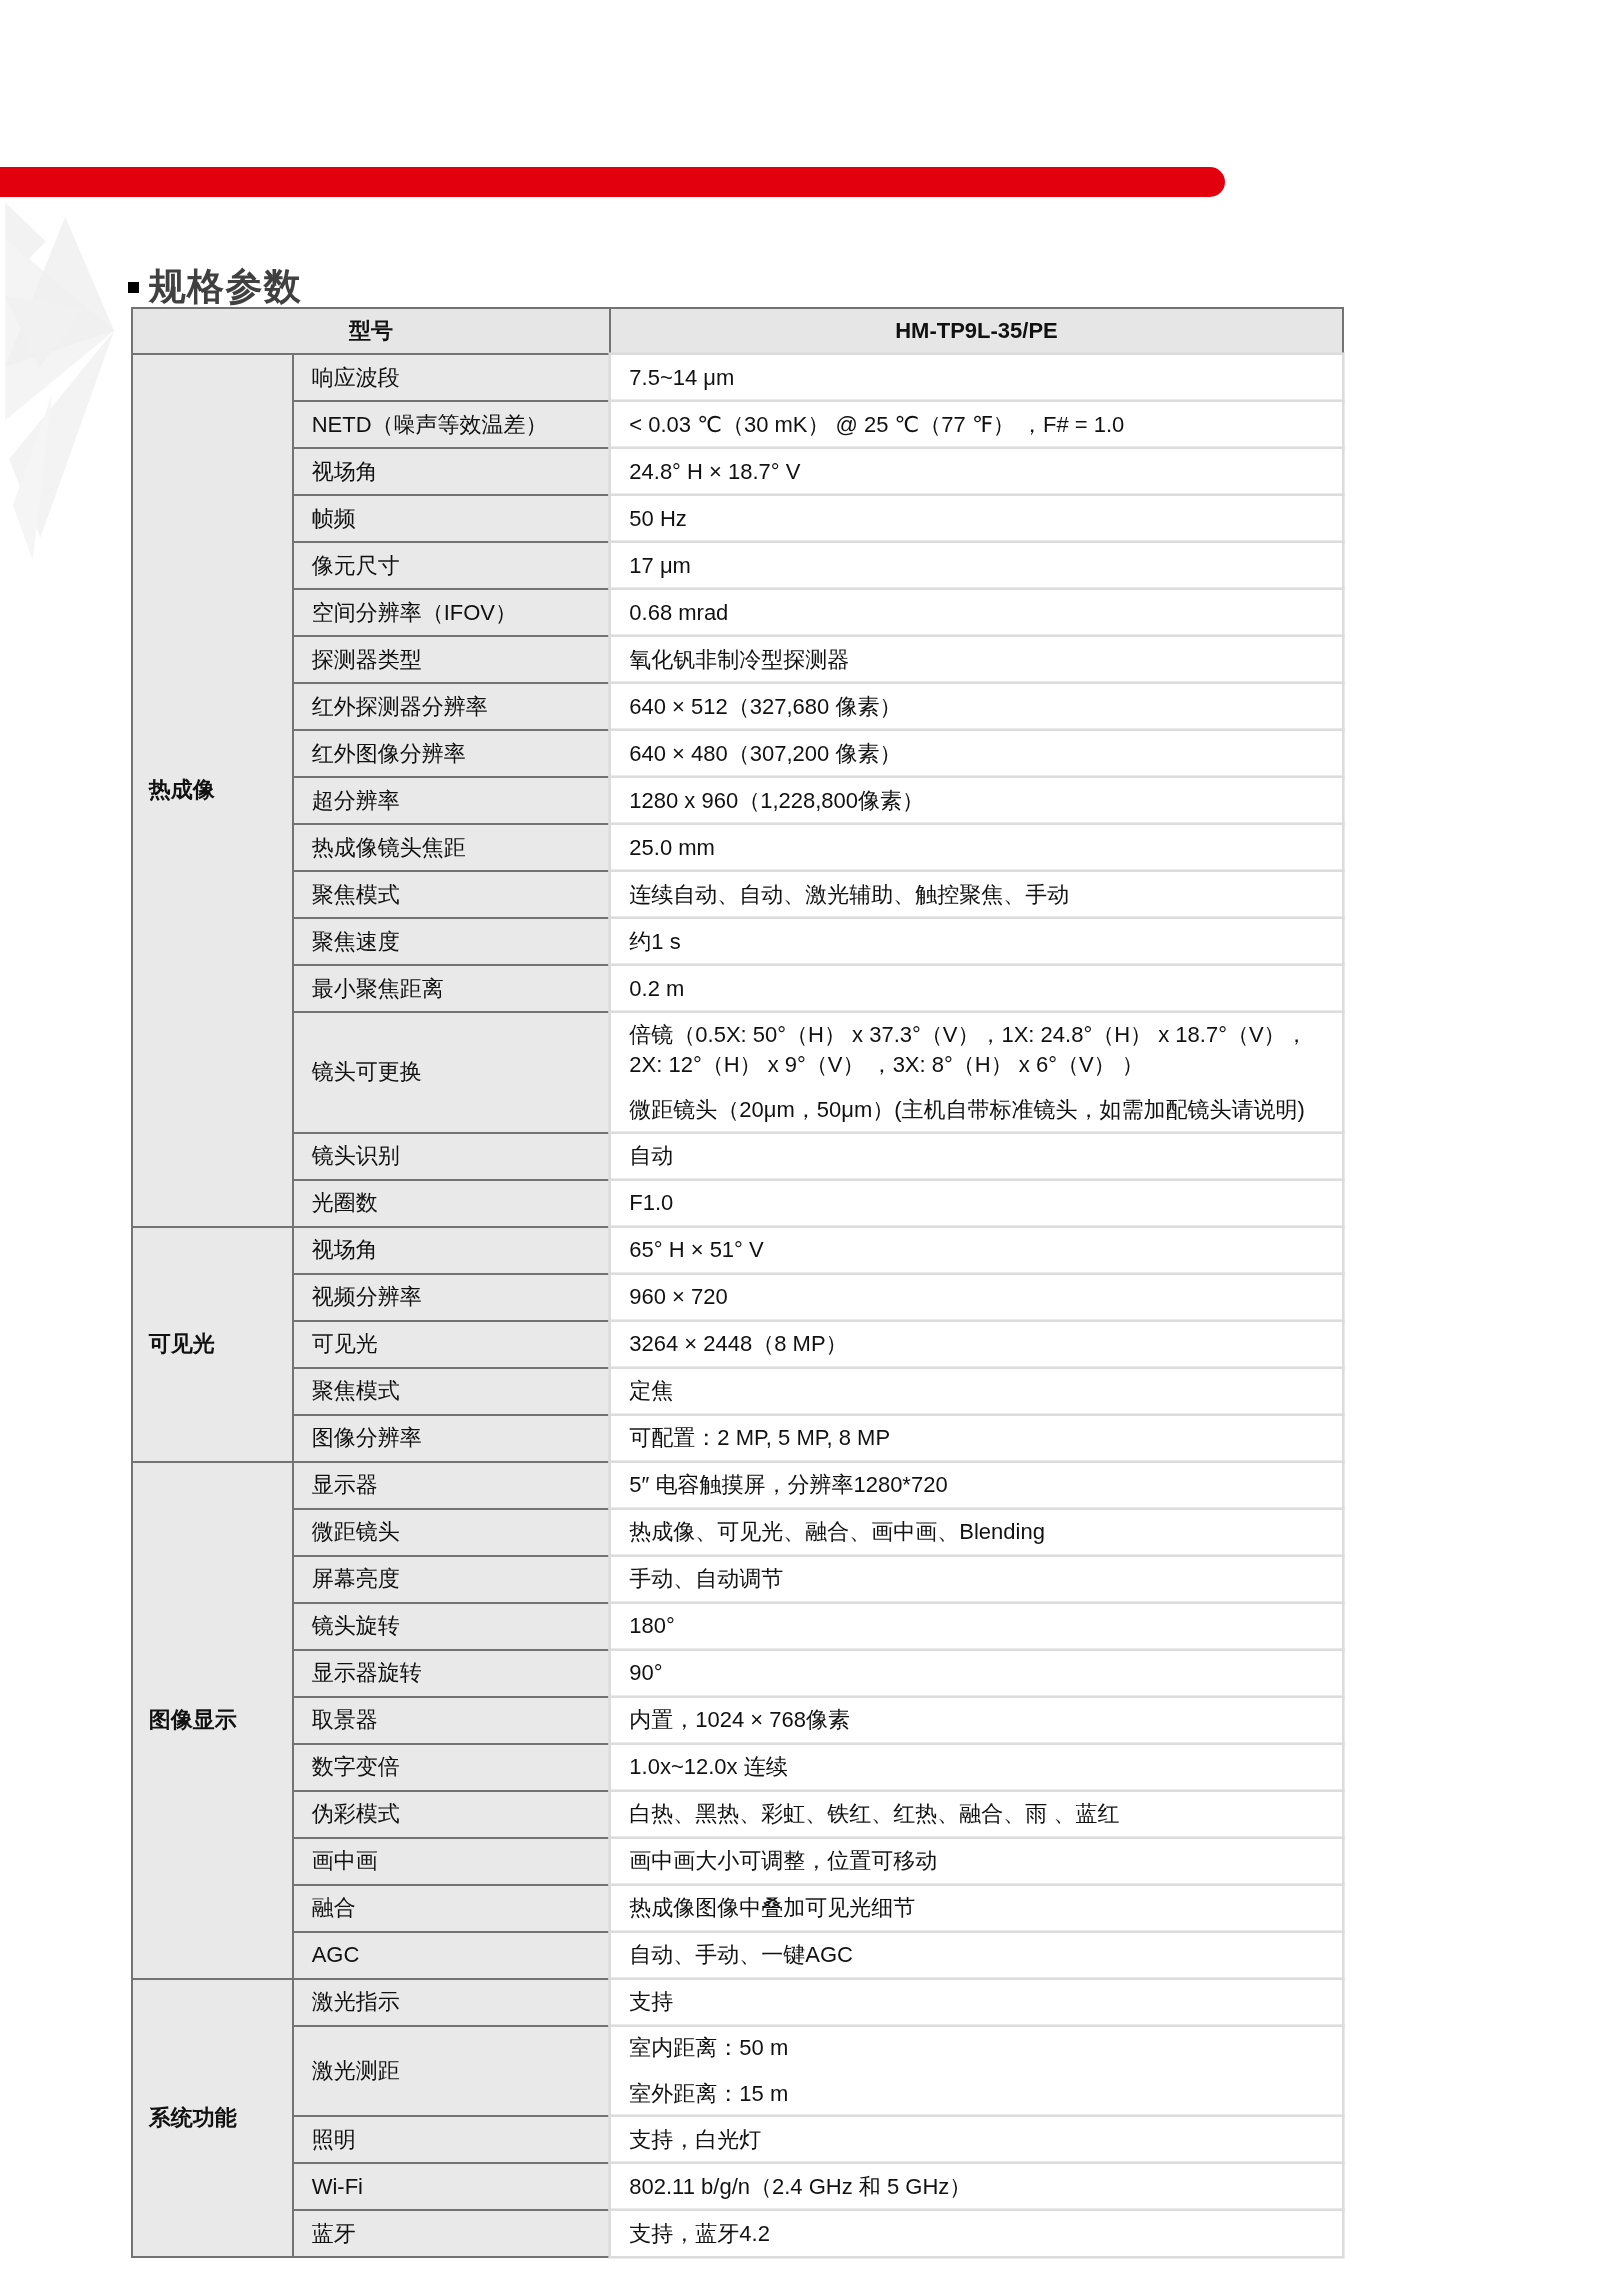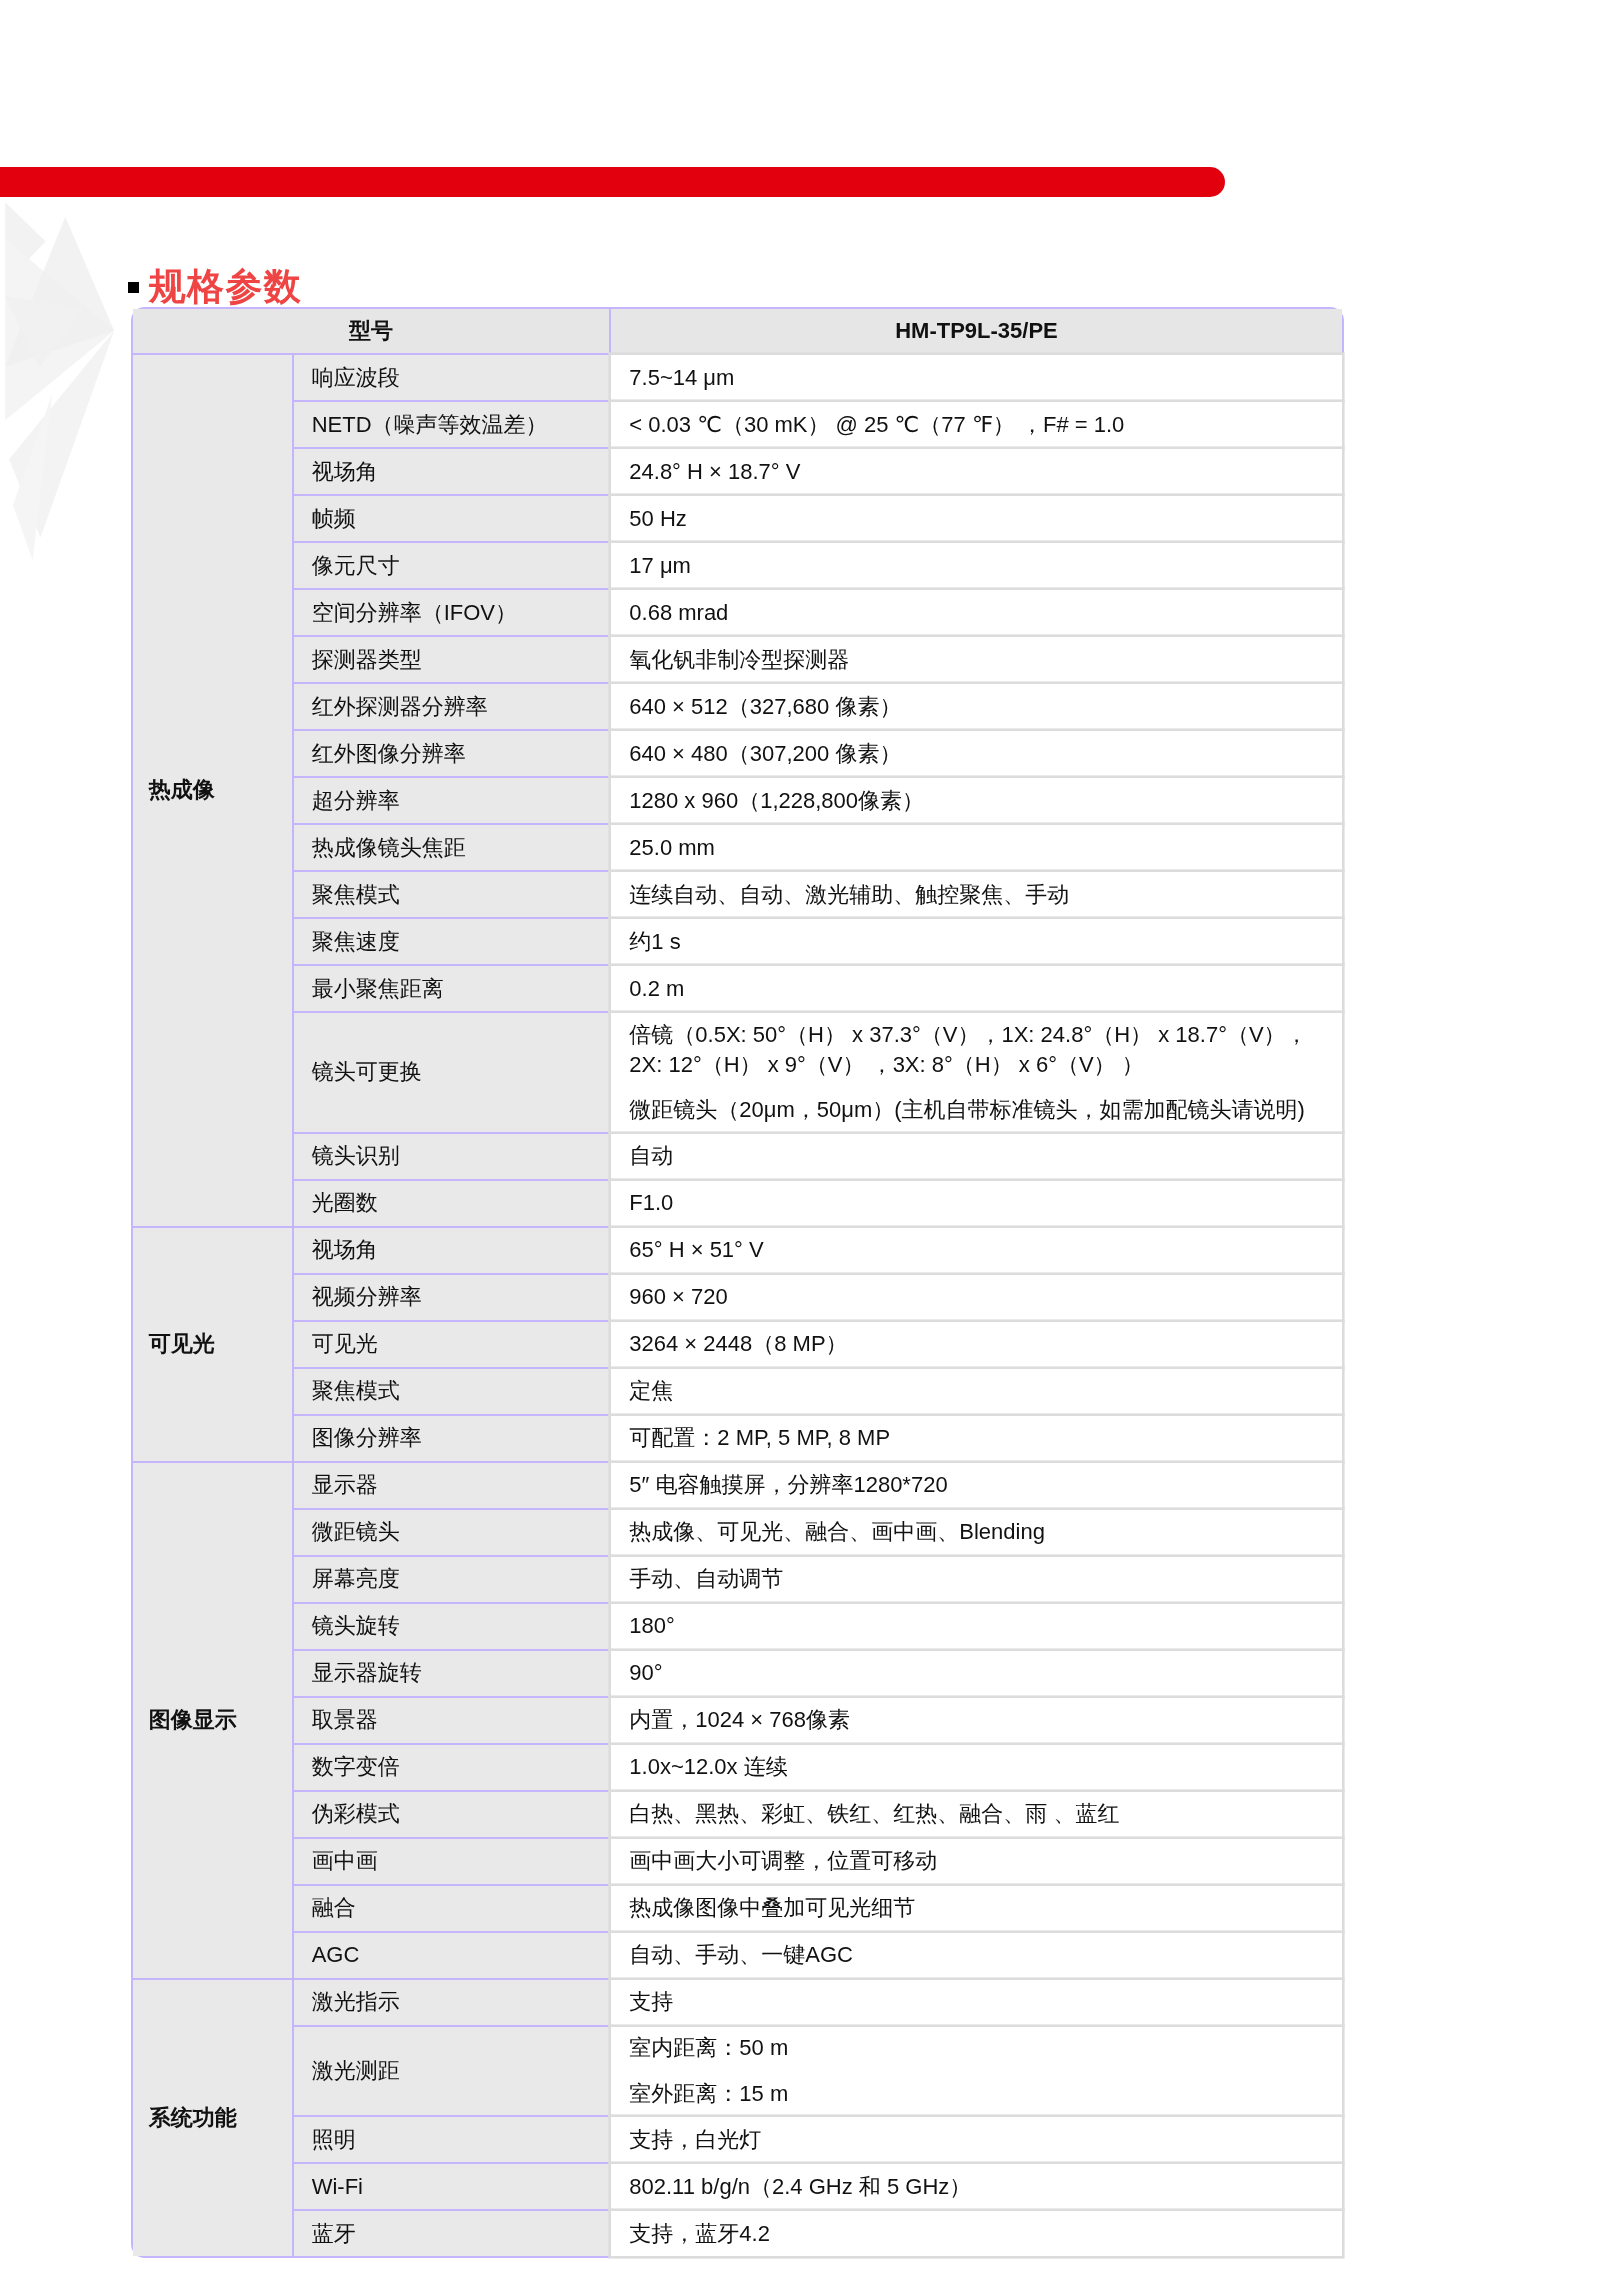--- a/index.html
+++ b/index.html
@@ -63,35 +63,34 @@
   .title-bullet {
     width: 11px;
     height: 11px;
     background: #000000;
     flex: 0 0 auto;
   }
   .section-title h1 {
     margin: 0;
     font-size: 37px;
     font-weight: 700;
-    color: #ef4444;
+    color: #404040;
     letter-spacing: 1.3px;
   }
 
   
   .spec-table {
     position: absolute;
     left: 131px;
     top: 307px;
     width: 1213px;
     border-collapse: separate;
     border-spacing: 2.6px;
-    background: #c4b5fd;
+    background: #737373;
     table-layout: fixed;
-    border-radius: 14px;
   }
   .spec-table td {
     font-size: 22px;
     color: #111111;
     vertical-align: middle;
     overflow: hidden;
   }
   .header-cell {
     height: 42px;
     background: #e6e6e6;

